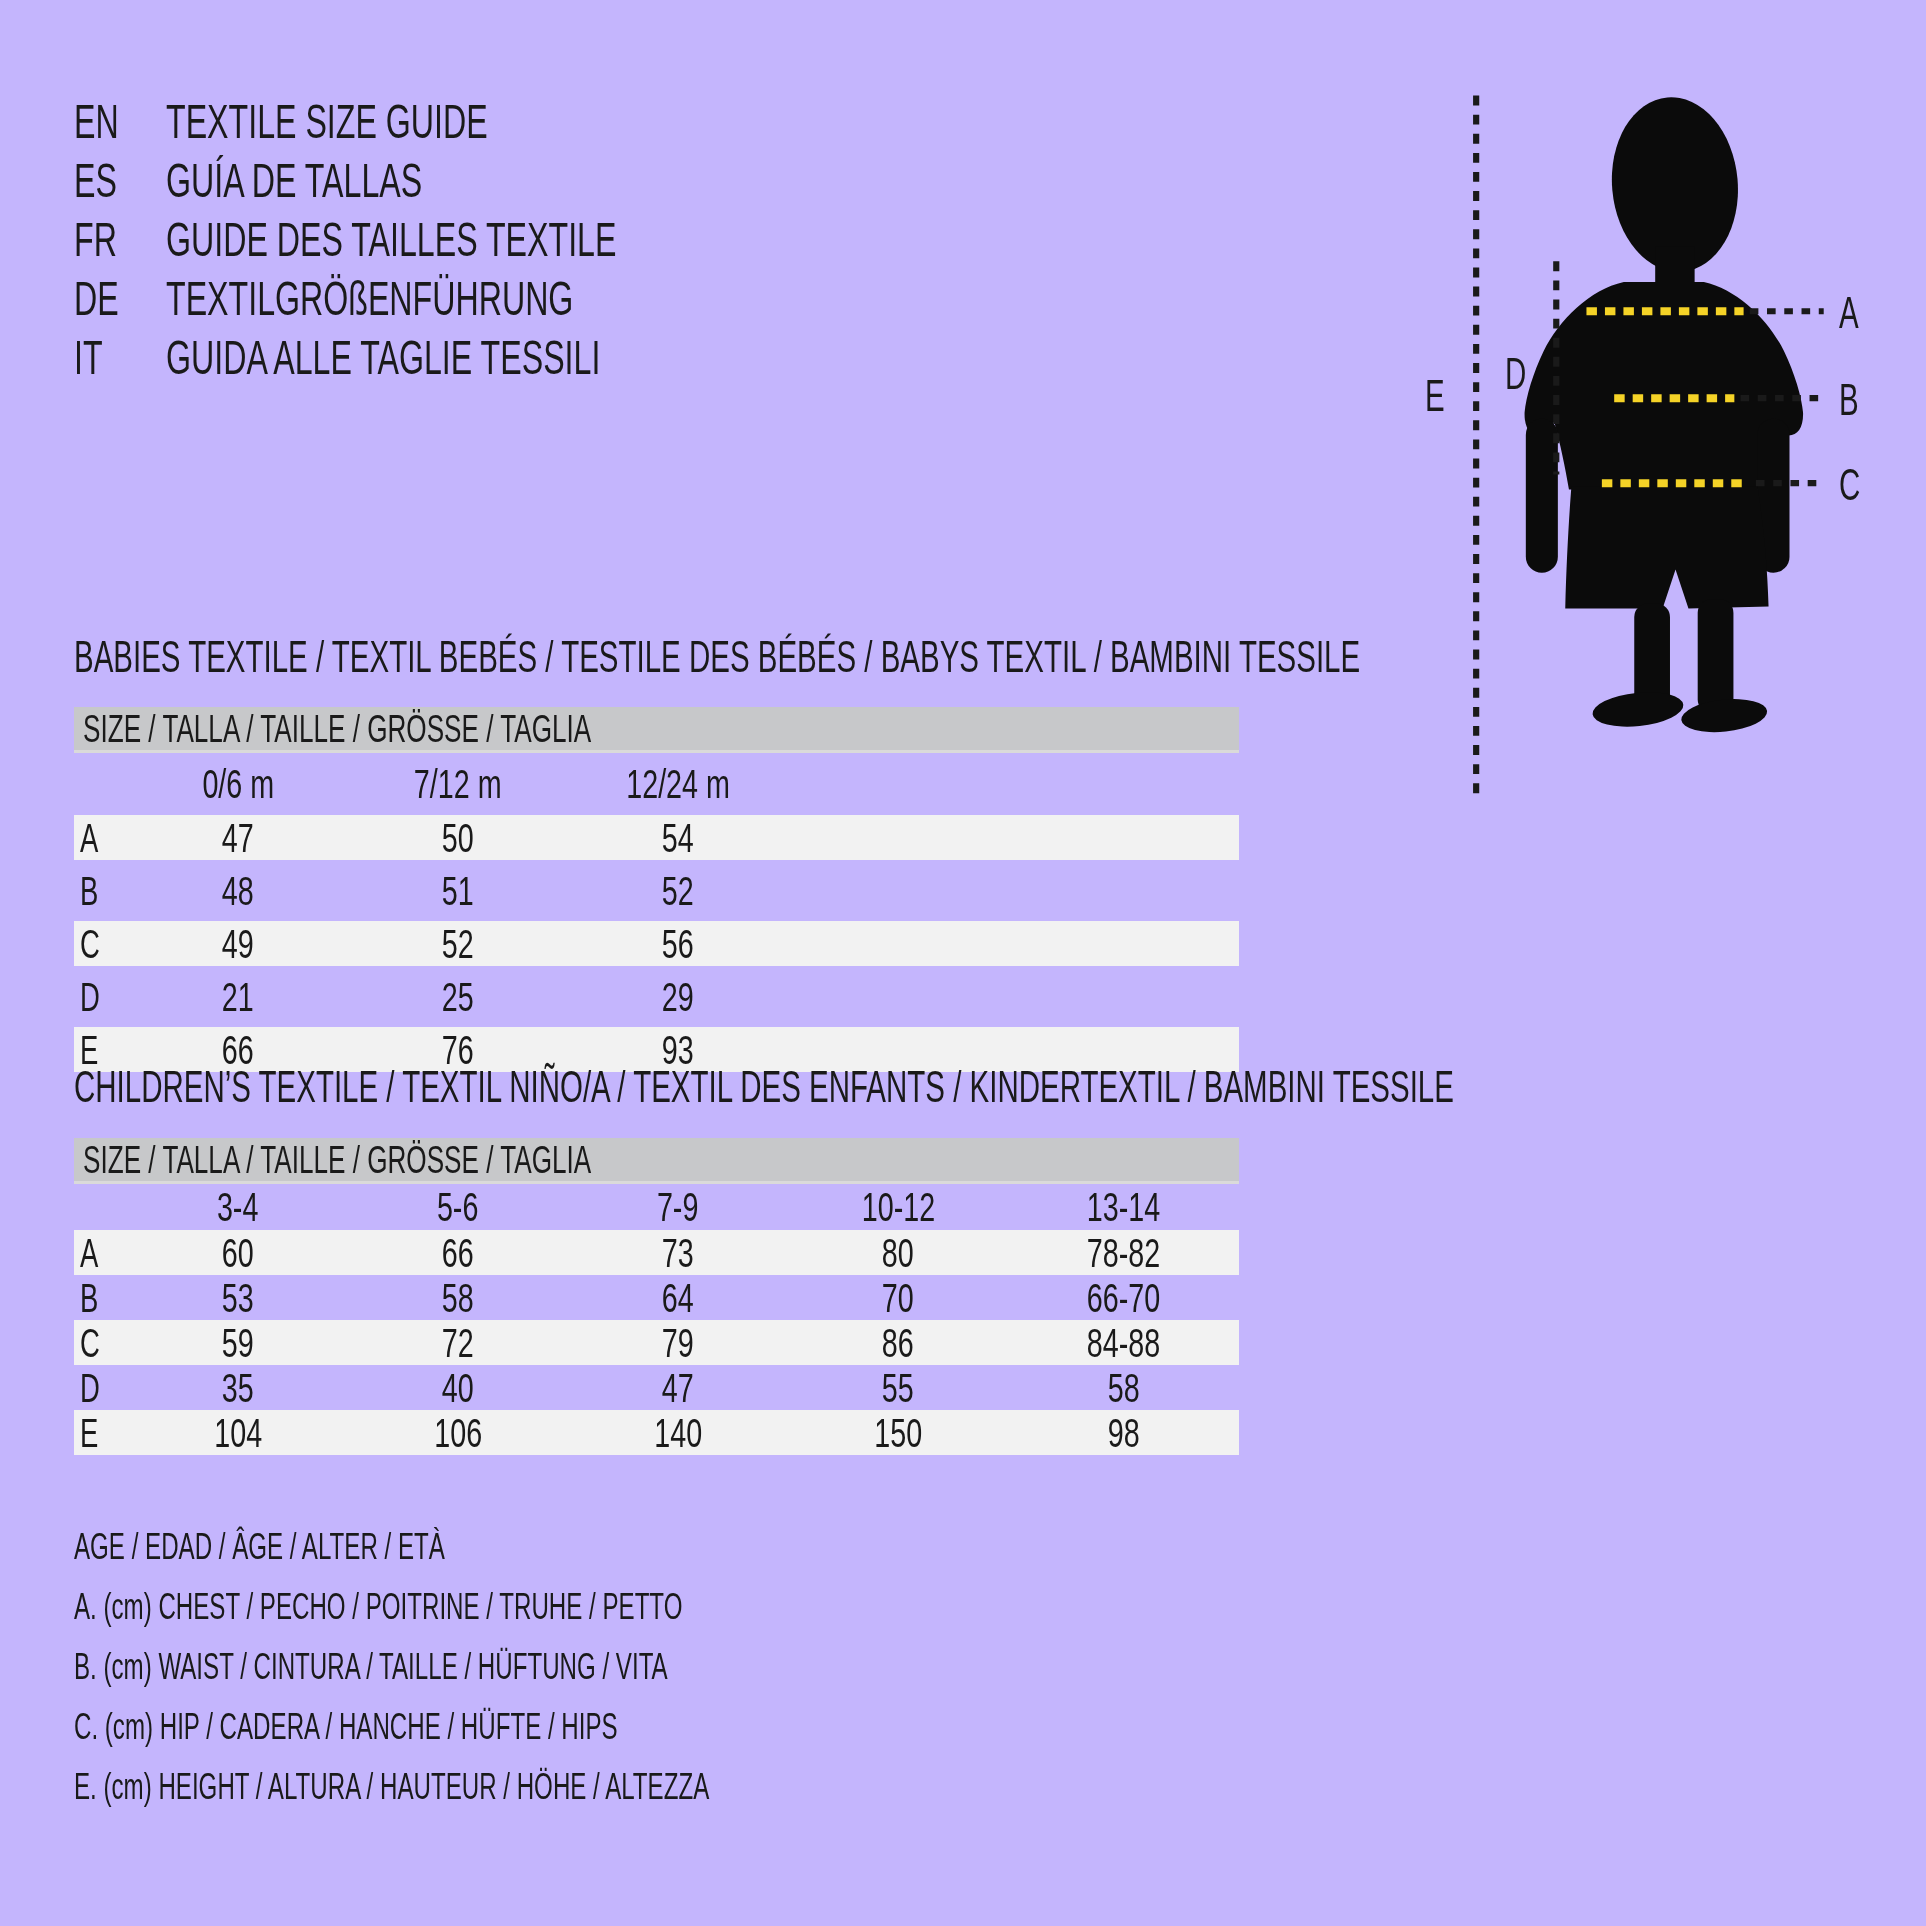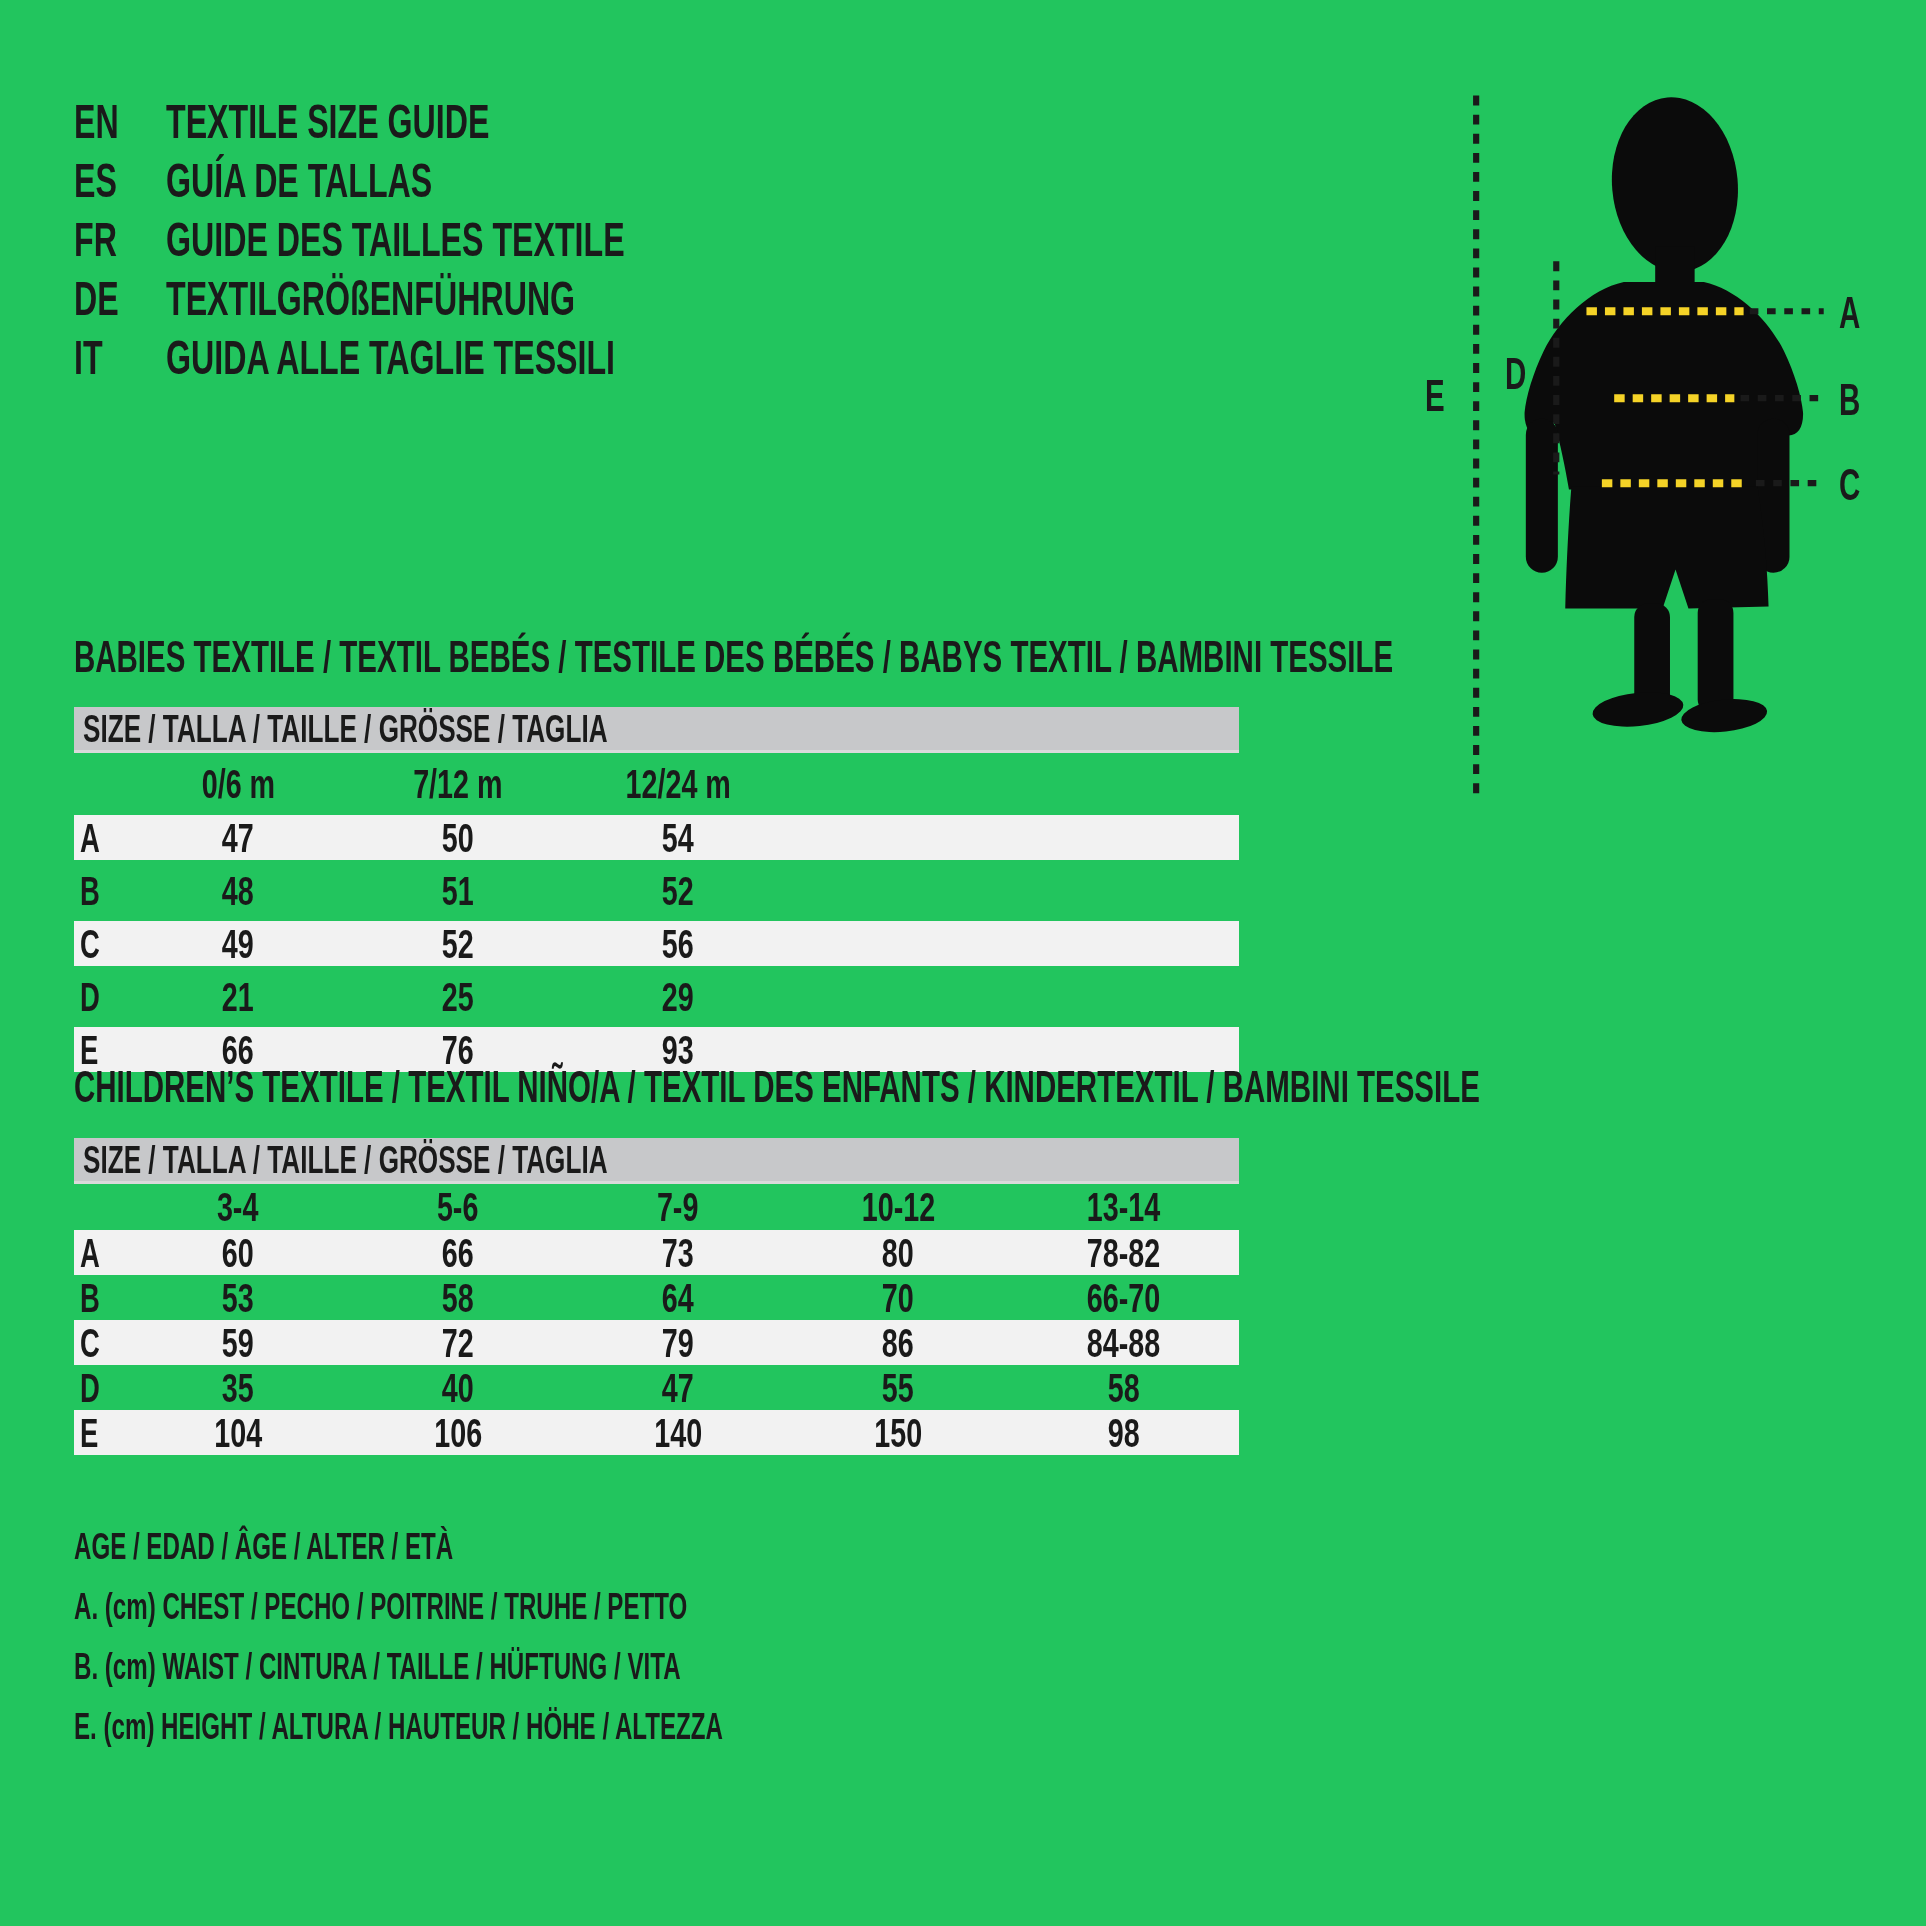--- a/index.html
+++ b/index.html
@@ -1,21 +1,21 @@
 <!DOCTYPE html>
 <html style="font-size:10px"><head>
 <meta charset="utf-8">
 <style>
   html,body{margin:0;padding:0;background:#ffffff;}
   .page{
     position:relative;
     width:1926px;height:1926px;
-    background:#22c55e;
+    background:#c4b5fd;
     font-family:"Liberation Sans", sans-serif;
-    font-weight:bold;
+    font-weight:normal;
     color:#1a1a1a;
     overflow:hidden;
   }
   
   .cond{display:inline-block;transform:scaleX(0.67);transform-origin:0 50%;white-space:nowrap;}
   .condc{display:inline-block;transform:scaleX(0.70);transform-origin:50% 50%;white-space:nowrap;}
 
   
   .lang-list{position:absolute;left:74px;top:92px;}
   .lang-row{display:flex;align-items:center;height:59px;font-size:48px;}
@@ -243,18 +243,21 @@
     <div class="legend-line">
         <span class="cond">AGE / EDAD / ÂGE / ALTER / ETÀ</span>
       </div>
     <div class="legend-line">
         <span class="cond">A. (cm) CHEST / PECHO / POITRINE / TRUHE / PETTO</span>
       </div>
     <div class="legend-line">
         <span class="cond">B. (cm) WAIST / CINTURA / TAILLE / HÜFTUNG / VITA</span>
       </div>
     <div class="legend-line">
+        <span class="cond">C. (cm) HIP / CADERA / HANCHE / HÜFTE / HIPS</span>
+      </div>
+    <div class="legend-line">
         <span class="cond">E. (cm) HEIGHT / ALTURA / HAUTEUR / HÖHE / ALTEZZA</span>
       </div>
   </div>
 
 </div>
 
 
 </body></html>

